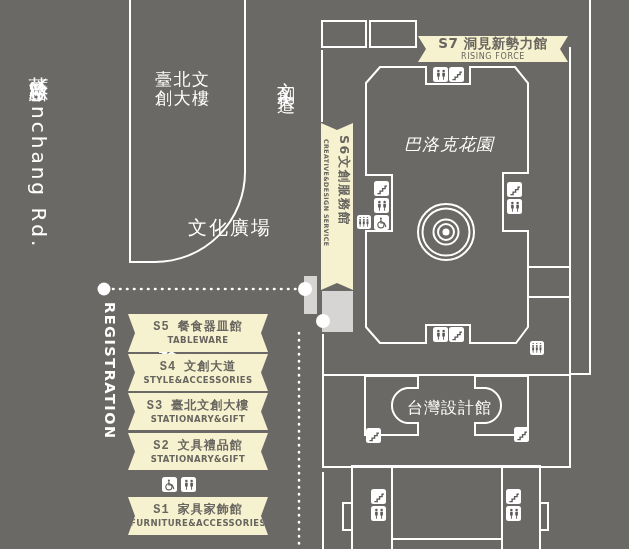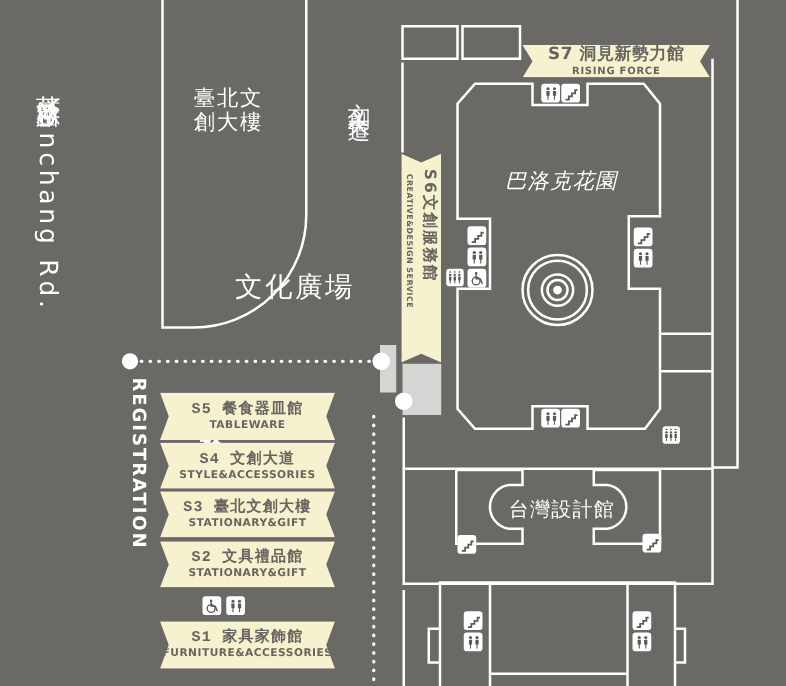--- a/index.html
+++ b/index.html
@@ -17,21 +17,21 @@
     position:absolute;background:#f6f1ce;color:#67655f;
     display:flex;flex-direction:column;align-items:center;justify-content:center;
     text-align:center;line-height:1;
   }
   .ribbon-h{clip-path:polygon(0 0,100% 0,calc(100% - 7px) 50%,100% 100%,0 100%,7px 50%);}
   .ribbon-h7{clip-path:polygon(0 0,100% 0,calc(100% - 8px) 50%,100% 100%,0 100%,8px 50%);}
   .ribbon-v{clip-path:polygon(0 0,50% 7px,100% 0,100% 100%,50% calc(100% - 7px),0 100%);}
   .hall-cjk{font-size:12px;font-weight:bold;letter-spacing:1px;margin-bottom:3px;font-family:Liberation Mono, monospace;}
   .hall-en{font-size:8.5px;font-weight:bold;letter-spacing:0.4px;}
   .s7-cjk{font-size:13.5px;font-weight:bold;letter-spacing:0.5px;margin-bottom:2px;}
-  .s7-en{font-size:8px;font-weight:bold;letter-spacing:0.6px;}
+  .s7-en{font-size:8px;font-weight:normal;letter-spacing:0.6px;}
   .icon{
     position:absolute;width:15px;height:15px;background:#fff;border-radius:2.5px;
     box-sizing:border-box;padding:1.5px;
   }
   .icon.sm{width:14px;height:14px;padding:1.2px;}
   .icon svg{display:block;width:100%;height:100%;}
   .s6-main{position:absolute;right:3px;top:12px;writing-mode:vertical-rl;text-orientation:sideways;
     font-size:12.5px;font-weight:bold;letter-spacing:1.5px;color:#67655f;}
   .s6-sub{position:absolute;left:2px;top:16px;writing-mode:vertical-rl;text-orientation:sideways;
     font-size:6.3px;font-weight:bold;letter-spacing:0.4px;color:#67655f;}
@@ -91,21 +91,21 @@
       <circle cx="323" cy="321" r="7"></circle>
     </g>
   </svg>
 
   <div class="lbl v-mixed" style="left:26px;top:60px;height:235px;font-size:20px;letter-spacing:3px;">菸廠路 Yanchang Rd.</div>
 
   <div class="lbl" style="left:155px;top:70px;width:64px;font-size:17px;letter-spacing:1.5px;line-height:1.1;text-align:left;white-space:normal;">臺北文創大樓</div>
 
   <div class="lbl v-upright" style="left:274px;top:67px;font-size:18px;letter-spacing:5px;">文創大道</div>
 
-  <div class="lbl" style="left:188px;top:215px;font-size:22px;letter-spacing:2px;font-family:Liberation Serif, serif;">文化廣場</div>
+  <div class="lbl" style="left:188px;top:215px;font-size:19px;letter-spacing:2px;font-family:Liberation Serif, serif;">文化廣場</div>
 
   <div class="lbl" style="left:404px;top:133px;font-size:17px;letter-spacing:1px;font-style:italic;">巴洛克花園</div>
 
   <div class="lbl" style="left:407px;top:398px;font-size:16px;letter-spacing:1px;">台灣設計館</div>
 
   <div class="lbl v-mixed" style="left:64px;top:300px;height:180px;">
     <div class="reg-cjk">換證服務台</div>
     <div class="reg-en">REGISTRATION</div>
   </div>
 

